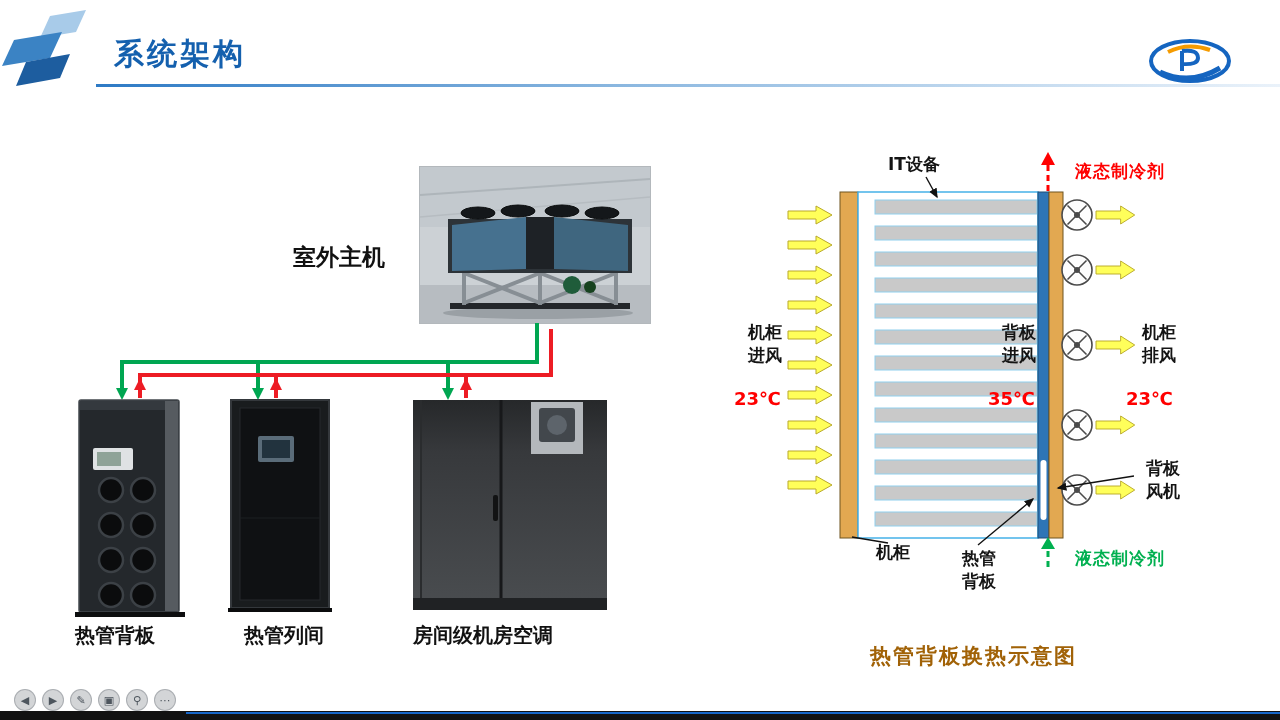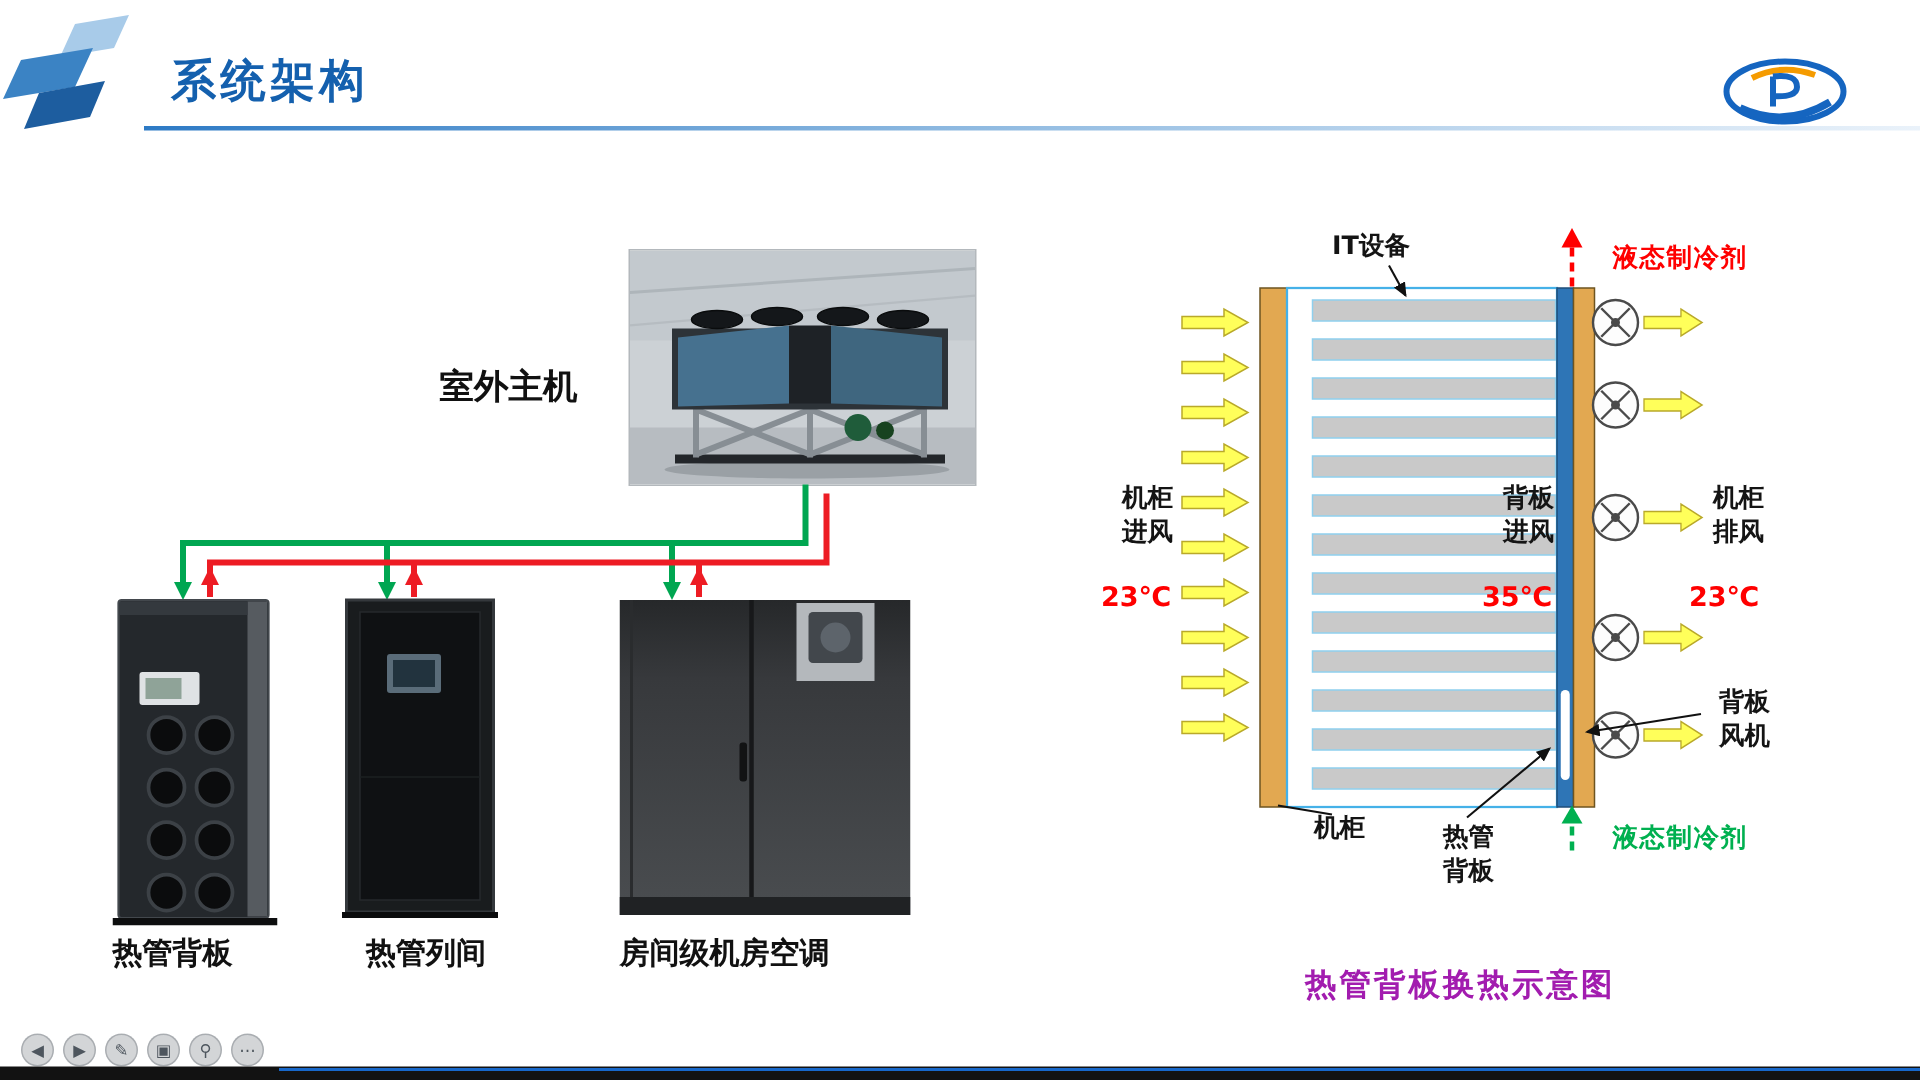--- a/index.html
+++ b/index.html
@@ -11,21 +11,21 @@
   .title-rule{left:96px;top:84px;width:1184px;height:3px;
               background:linear-gradient(90deg,#2d7ac5,#8cb8e0 45%,#eaf2fa 100%)}
   .photo-frame{outline:1px solid #b3b8bc}
   .big-label{font-size:23px;font-weight:bold;color:#111}
   .unit-label{font-size:20px;font-weight:bold;text-align:left;color:#111}
   .sch-label{font-size:17px;line-height:23px;text-align:right;font-weight:bold;color:#141414}
   .sch-label span{display:block}
   .temp{font-size:18px;font-weight:bold;color:#FF0000;text-align:left}
   .gas{font-size:17px;font-weight:bold;color:#FF0000;letter-spacing:1px}
   .liquid{font-size:17px;font-weight:bold;color:#00B050;letter-spacing:1px}
-  .caption{font-size:21px;font-weight:bold;color:#a21caf;letter-spacing:2px}
+  .caption{font-size:21px;font-weight:bold;color:#a16207;letter-spacing:2px}
   .controls{display:flex;gap:6px}
   .ctrl{width:22px;height:22px;border-radius:50%;background:rgba(145,150,155,.40);
         border:1px solid rgba(120,125,130,.45);color:#4e565e;font-size:11px;
         display:flex;align-items:center;justify-content:center;cursor:pointer;user-select:none}
   .bottom-bar{left:0;top:711px;width:1280px;height:9px;background:#121212}
   .bottom-line{position:absolute;left:186px;top:1px;right:0;height:2px;background:#1767c9}
 </style>
 </head>
 <body>
 

